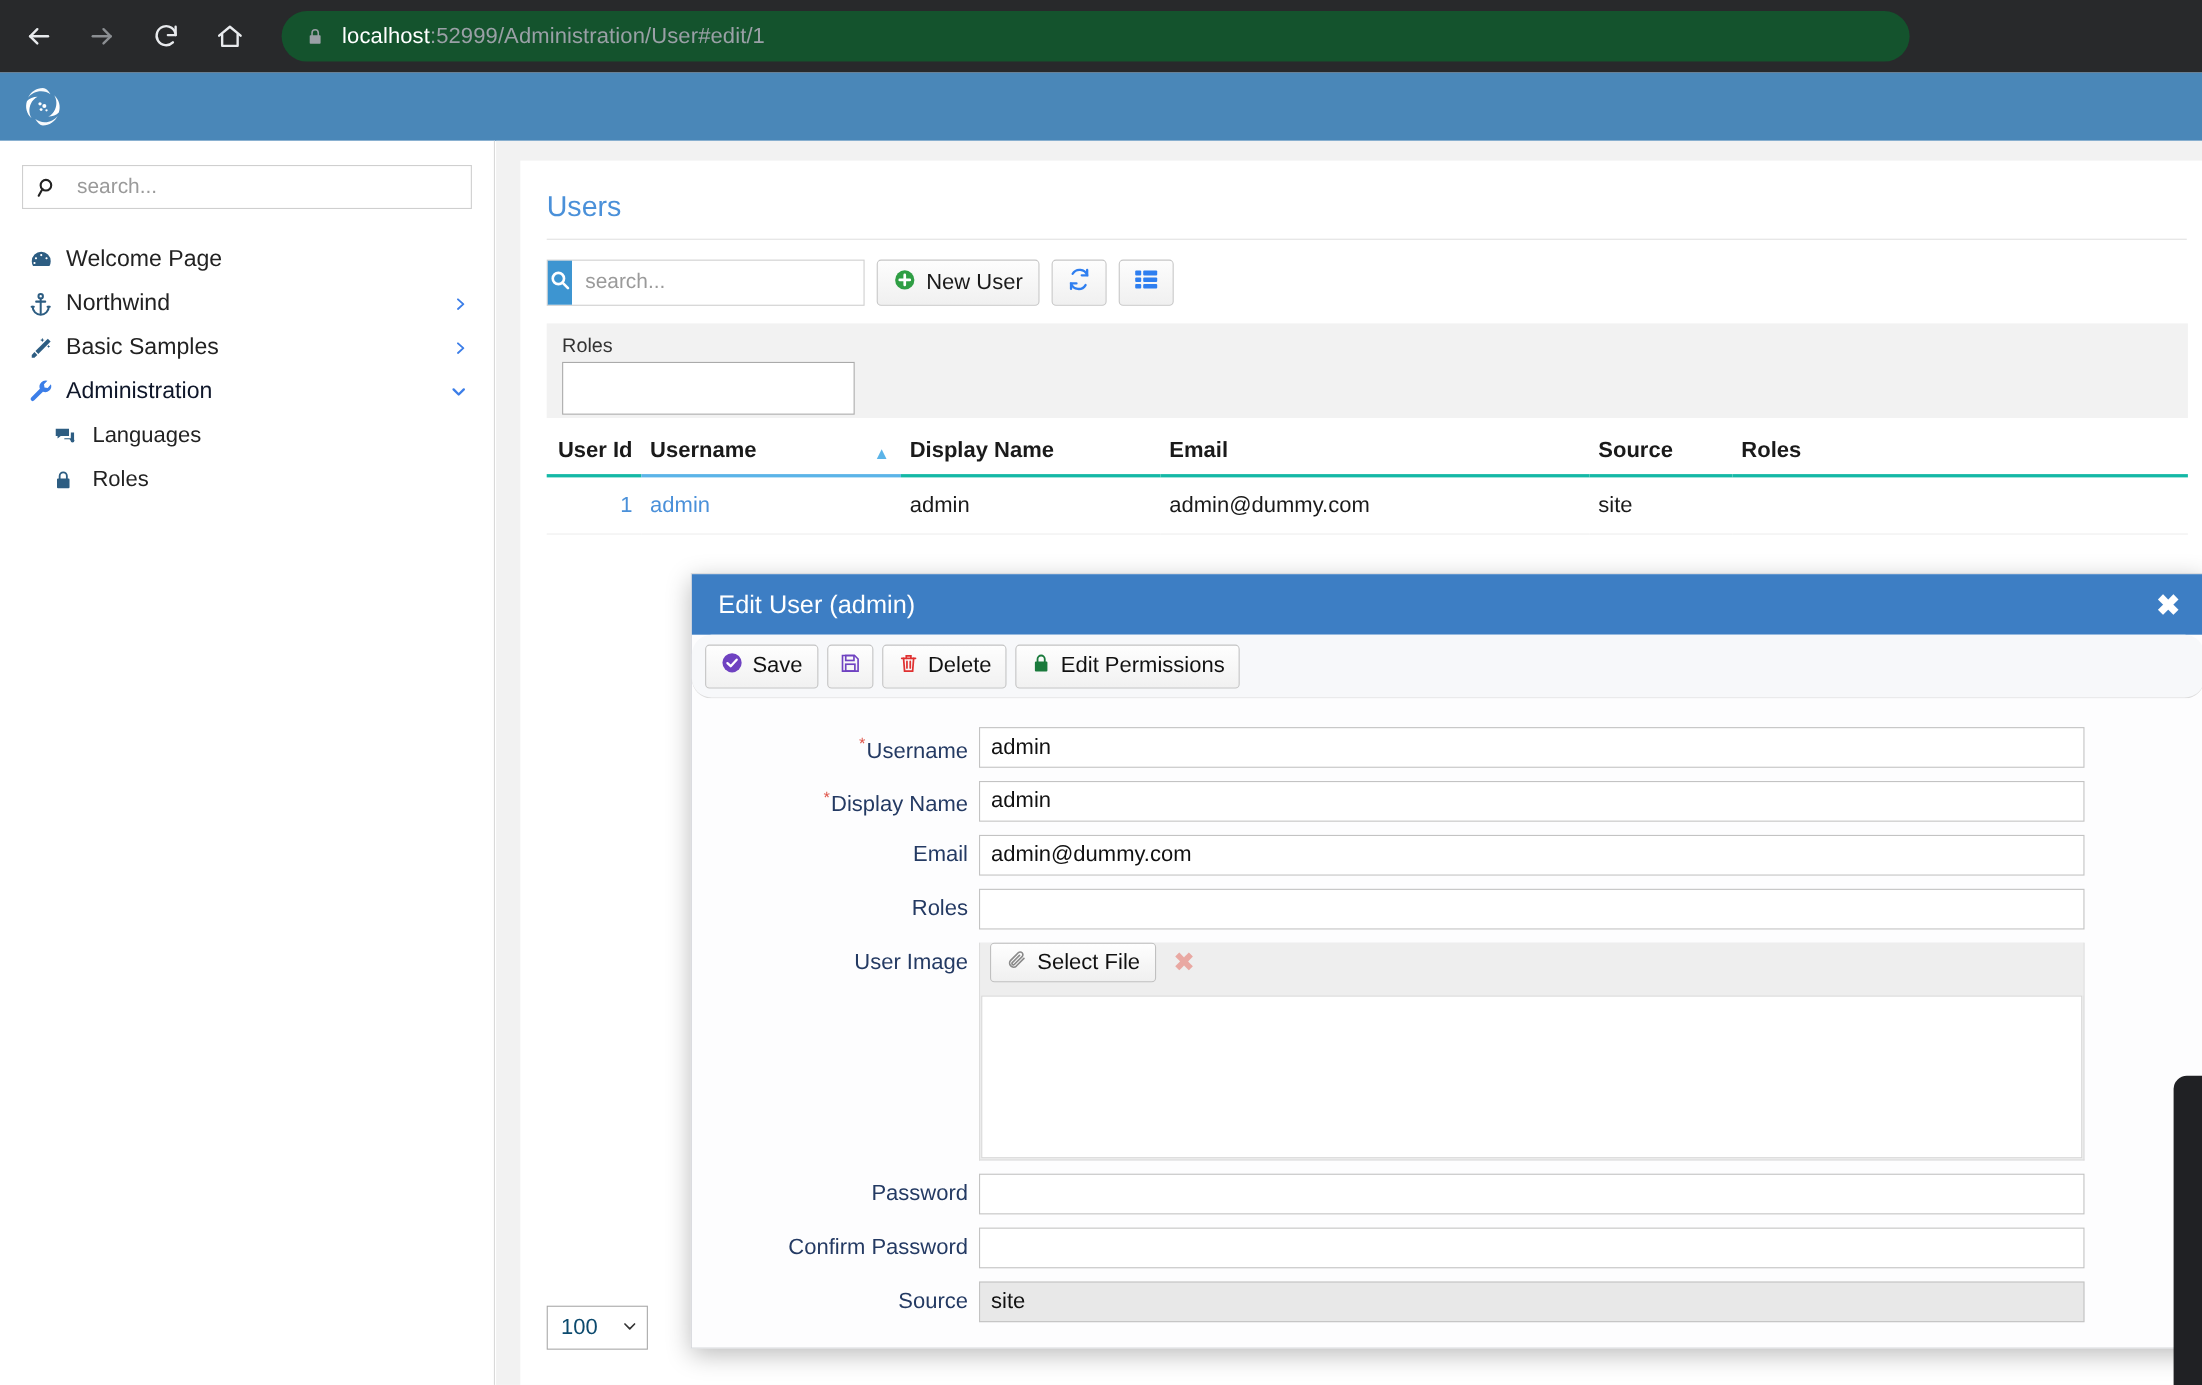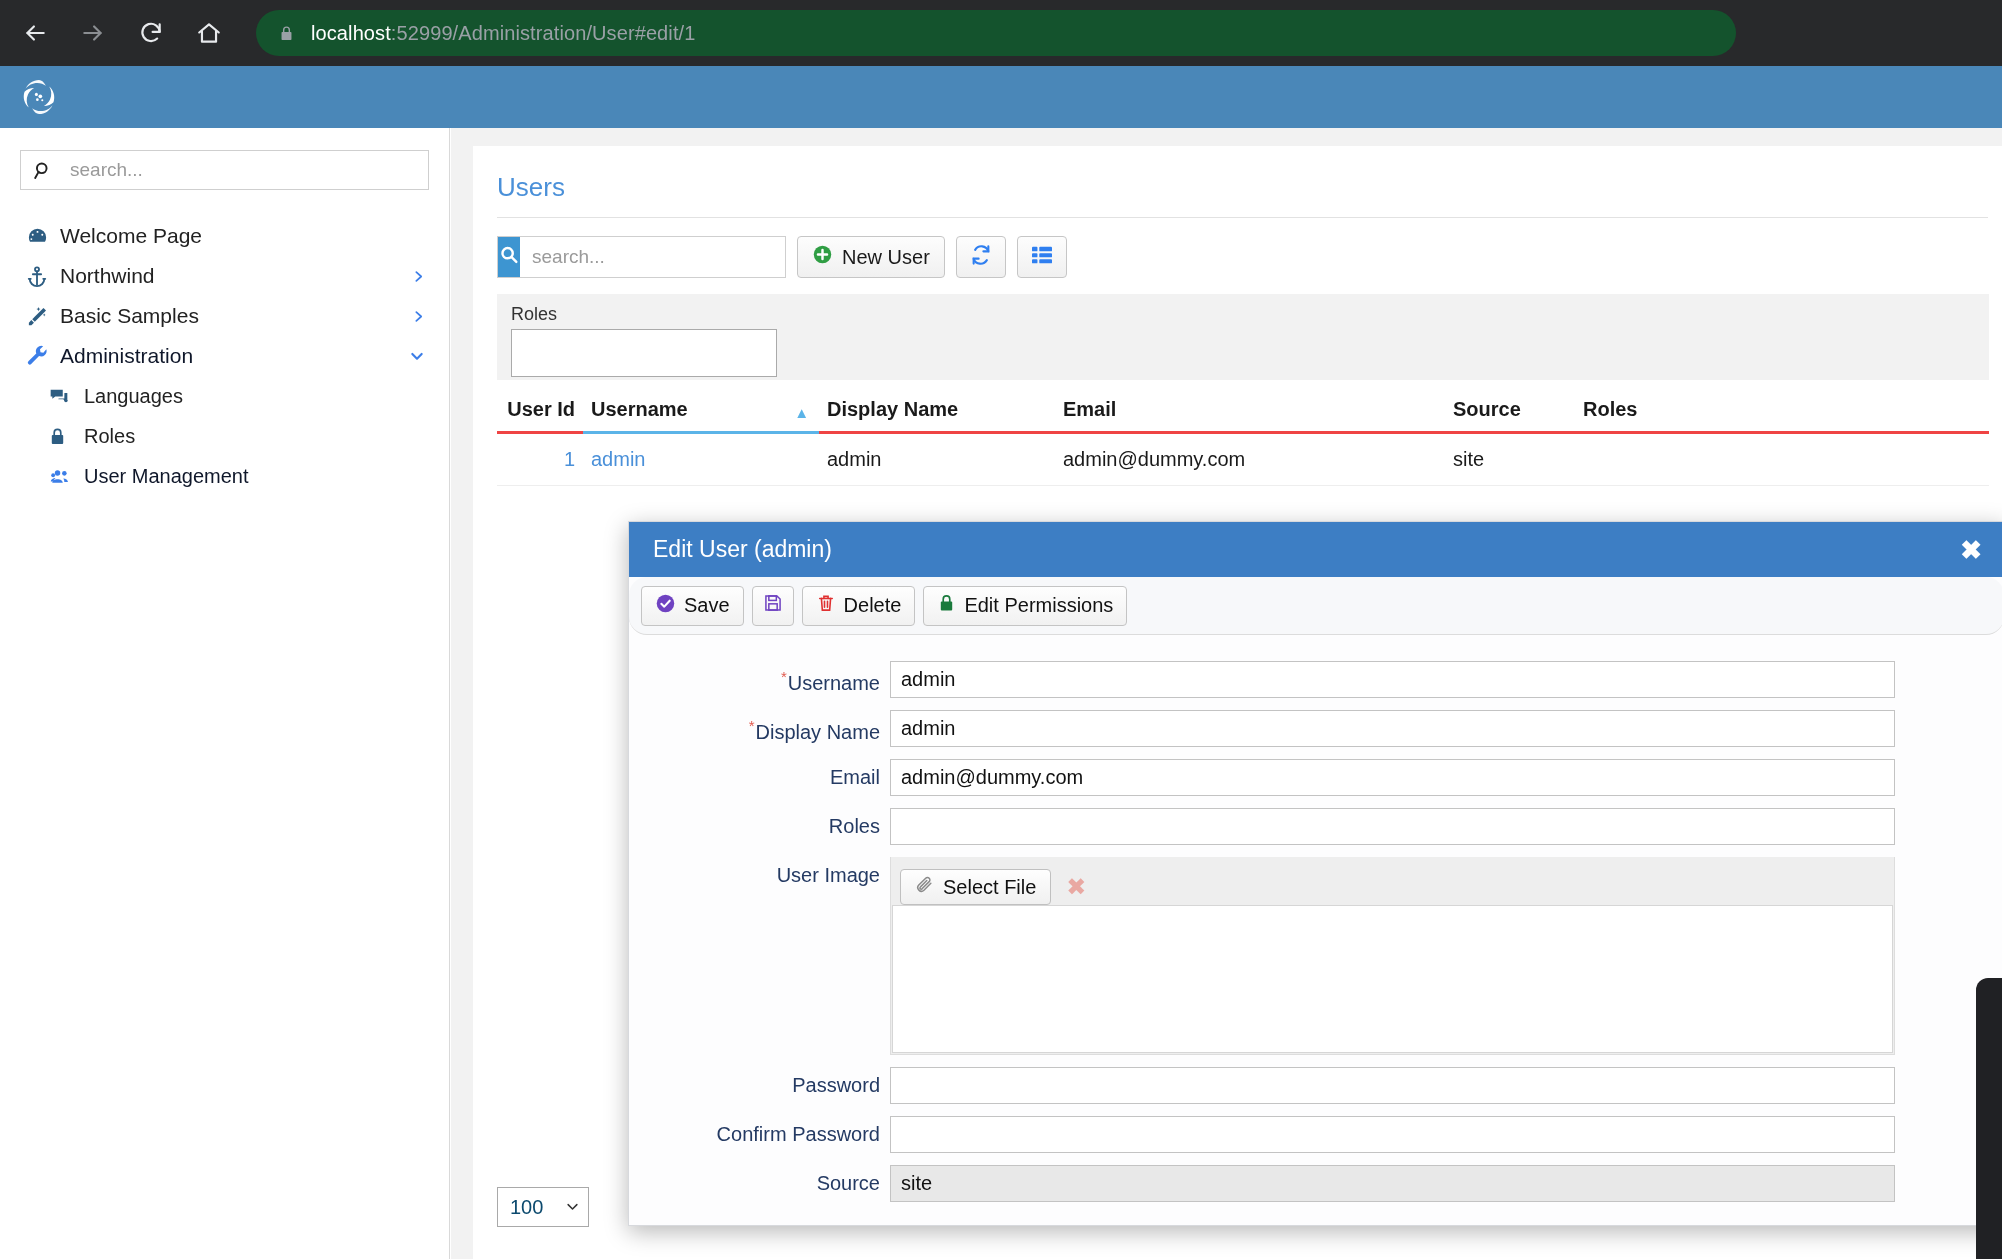--- a/index.html
+++ b/index.html
@@ -144,21 +144,21 @@
   #roles-filter {
     margin-top: 4px; width: 266px; height: 48px;
     border: 1px solid #aaaaaa; background: #fff;
   }
 
   
   #users-table { width: 1492px; margin-top: 18px; margin-left: 2px;
     border-collapse: collapse; }
   #users-table th {
     text-align: left; font-size: 20px; color: #1a1a1a; font-weight: bold;
-    padding: 0 8px 10px 8px; border-bottom: 3px solid #ef4444;
+    padding: 0 8px 10px 8px; border-bottom: 3px solid #14b8a6;
     position: relative; white-space: nowrap;
   }
   #users-table th.sorted { border-bottom-color: #5bb4e8; }
   #users-table th .sort-arrow {
     position: absolute; right: 10px; top: 6px;
     color: #5bb4e8; font-size: 15px;
   }
   #users-table th.num, #users-table td.num { text-align: right; }
   #users-table td {
     font-size: 20px; color: #1a1a1a; padding: 14px 8px;
@@ -224,21 +224,21 @@
     outline: none;
   }
   .form-control.readonly { background: #e8e8e8; }
 
   #user-image-panel {
     width: 1005px; background: #eeeeee;
     border: 1px solid #ddd; border-top: none;
   }
   #user-image-bar {
     height: 48px; background: #eeeeee;
-    display: flex; align-items: flex-end; padding-left: 9px; gap: 6px;
+    display: flex; align-items: flex-start; padding-left: 9px; gap: 6px;
   }
   #select-file-btn {
     height: 36px; background: linear-gradient(#fefefe,#f0f0f0);
     border: 1px solid #c0c0c0; border-radius: 4px;
     display: flex; align-items: center; gap: 9px;
     padding: 0 14px; font-size: 20px; color:#111; cursor: pointer;
   }
   #clear-file-btn {
     width: 38px; height: 36px; border: 1px solid transparent;
     display: flex; align-items: center; justify-content: center;
@@ -406,33 +406,20 @@
 
     <div class="nav-item sub">
       <span class="nav-icon">
         <svg width="19" height="21" viewBox="0 0 24 24" fill="#2d5d82">
             <path d="M12 2a5.2 5.2 0 0 0-5.2 5.2V10H6a1.2 1.2 0 0 0-1.2 1.2v9A1.2 1.2 0 0 0 6 21.4h12a1.2 1.2 0 0 0 1.2-1.2v-9A1.2 1.2 0 0 0 18 10h-.8V7.2A5.2 5.2 0 0 0 12 2zm0 2.1a3.1 3.1 0 0 1 3.1 3.1V10H8.9V7.2A3.1 3.1 0 0 1 12 4.1z"></path>
           </svg>
       </span>
       <span class="nav-label">Roles</span>
     </div>
 
-    <div class="nav-item sub active">
-      <span class="nav-icon">
-        <svg width="25" height="21" viewBox="0 0 24 24" fill="#3c7ee8">
-            <circle cx="8.6" cy="8" r="3.1"></circle>
-            <circle cx="16.4" cy="8.4" r="2.6"></circle>
-            <circle cx="3.6" cy="10.6" r="2.2"></circle>
-            <path d="M2.6 19.2c0-2.4 2.6-4.2 6-4.2s6 1.8 6 4.2z"></path>
-            <path d="M15.2 14.4c3 .2 5.3 1.8 5.3 3.9h-4.1c0-1.5-.5-2.8-1.2-3.9z"></path>
-            <path d="M6.3 13.6A7.4 7.4 0 0 0 4 17.6H.9c0-2 1.9-3.6 4.6-3.9z"></path>
-          </svg>
-      </span>
-      <span class="nav-label">User Management</span>
-    </div>
 
   </div>
 </div>
 
 <div id="main">
   <div id="content-card">
 
     <div id="page-title">Users</div>
     <div id="title-rule"></div>
 

